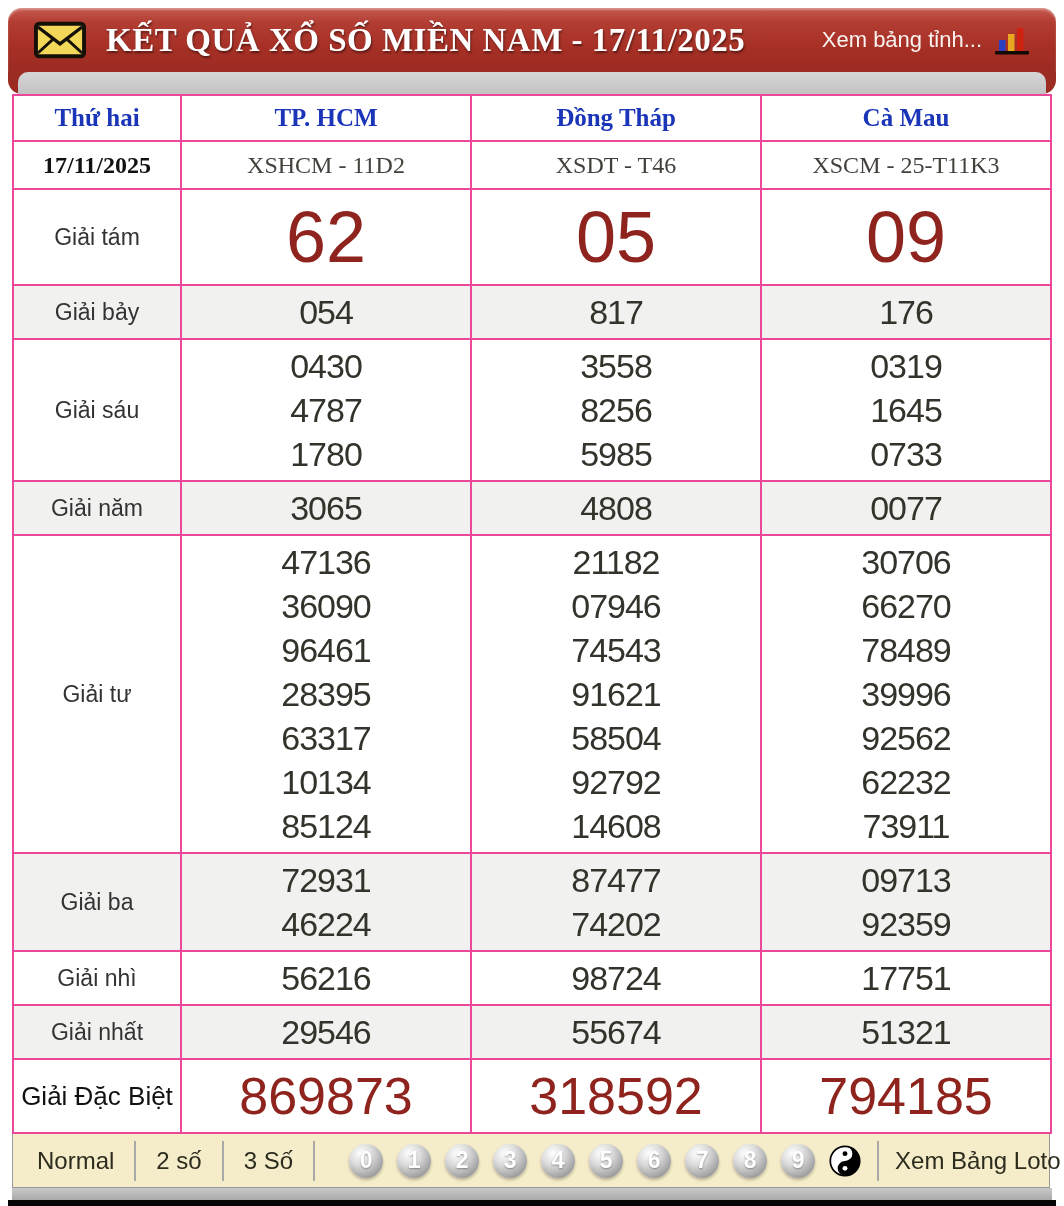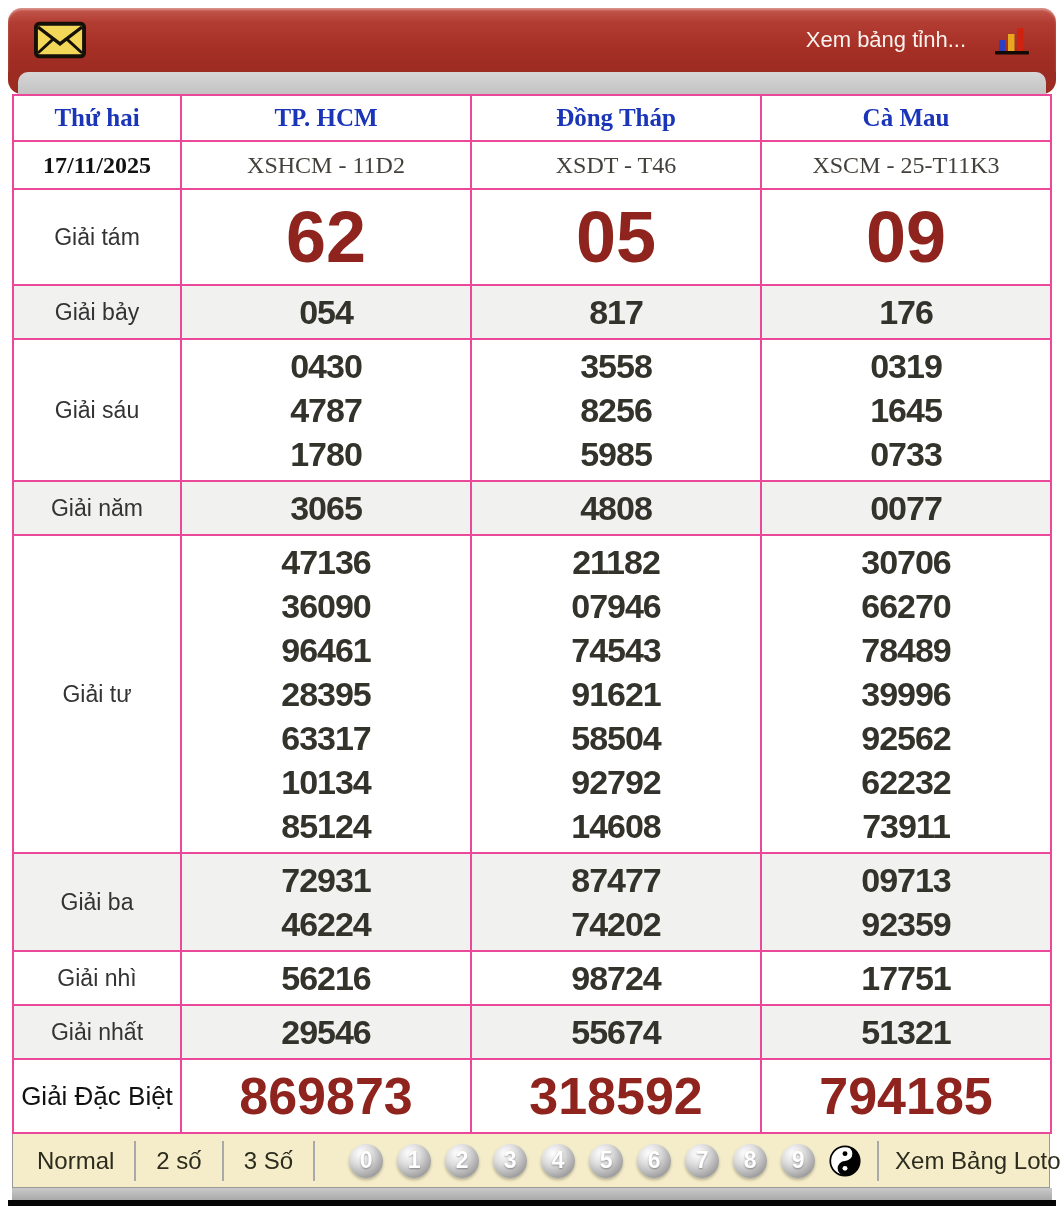--- a/index.html
+++ b/index.html
@@ -21,21 +21,21 @@
     margin:0 10px; height:22px;
     background:linear-gradient(180deg,#d6d6d6,#c3c3c3);
     border-radius:10px 10px 0 0;
   }
   .env-icon { width:52px; height:38px; margin-right:20px; flex:none; }
   .main-title {
     color:#ffffff; font-family:"Liberation Serif", serif; font-weight:bold;
     font-size:33px; letter-spacing:.5px; text-shadow:1px 2px 2px rgba(0,0,0,.45);
     white-space:nowrap;
   }
-  .title-right { margin-left:auto; display:flex; align-items:center; gap:28px; }
+  .title-right { margin-left:auto; display:flex; align-items:center; gap:12px; }
   .province-link { color:#f8f3ef; font-size:22px; cursor:pointer; }
   .chart-icon { width:36px; height:30px; }
 
   
   table.results {
     width:1038px; margin:0 12px; border-collapse:collapse;
     border:2px solid #999; background:#fff; table-layout:fixed;
   }
   col.c-label { width:168px; }
   col.c-data  { width:290px; }
@@ -44,21 +44,21 @@
   tr.weekday-row td { height:46px; font-family:"Liberation Serif", serif; font-weight:bold;
     font-size:25px; color:#1a35b8; }
   tr.code-row td { height:48px; font-family:"Liberation Serif", serif; font-size:24px; color:#44403c; }
   tr.code-row td.date-cell { font-weight:bold; color:#111; }
 
   tr.shade td { background:#f1f1f0; }
   td.label-cell { font-size:23px; color:#333; }
   td.label-cell.special-label { font-size:26px; color:#111; }
 
   .num-cell { padding:4px 0; }
-  .num-cell div { font-weight:bold; color:#33332b; font-size:34px; line-height:44px;
+  .num-cell div { font-weight:normal; color:#33332b; font-size:34px; line-height:44px;
     font-stretch:condensed; letter-spacing:-1px;text-align:center; }
   .num-cell.big-red { padding:5px 0; }
   .num-cell.big-red div { color:#8e241d; font-size:72px; line-height:84px; letter-spacing:0; }
   .num-cell.special { padding:5px 0; }
   .num-cell.special div { color:#8e241d; font-size:52px; line-height:62px; letter-spacing:0; }
 
   
   .lotobar {
     width:1038px; margin:0 12px; height:54px;
     background:#f5ecc9; border:1px solid #999; border-top:none;
@@ -85,20 +85,21 @@
 </style>
 </head>
 <body>
 
 <div class="titlebar">
   <svg class="env-icon" viewBox="0 0 40 28">
     <rect x="1.5" y="1.5" width="37" height="25" rx="2.5" fill="#f2d759" stroke="#151008" stroke-width="3"></rect>
     <path d="M3 4 L20 17 L37 4" fill="none" stroke="#151008" stroke-width="2.6"></path>
     <path d="M3 24 L14.5 13.5 M37 24 L25.5 13.5" fill="none" stroke="#151008" stroke-width="2.2"></path>
   </svg>
+  <span class="main-title">KẾT QUẢ XỔ SỐ MIỀN NAM - 17/11/2025</span>
   <div class="title-right">
     <span class="province-link">Xem bảng tỉnh...</span>
     <svg class="chart-icon" viewBox="0 0 36 30">
       <rect x="1" y="26" width="34" height="3.5" rx="1" fill="#120a05"></rect>
       <rect x="5" y="15" width="6.5" height="11" fill="#2a3fc4"></rect>
       <rect x="14" y="9" width="6.5" height="17" fill="#e9a61f"></rect>
       <rect x="23" y="3" width="6.5" height="23" fill="#cf2310"></rect>
     </svg>
   </div>
 </div>

